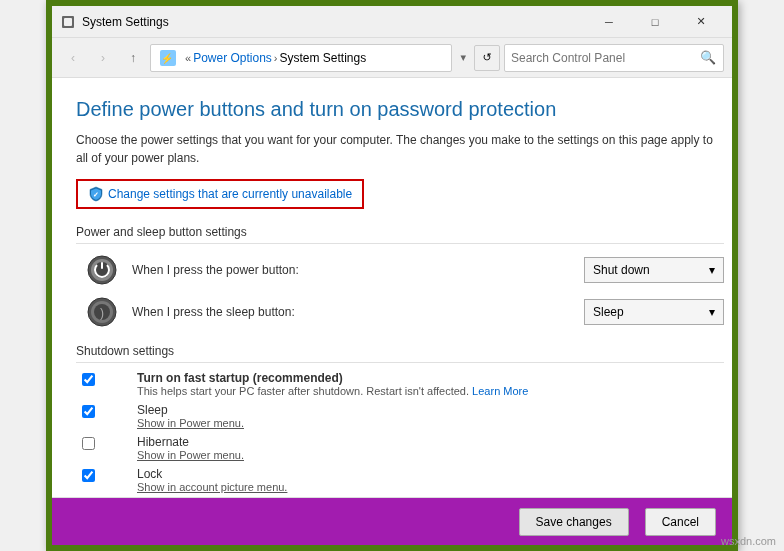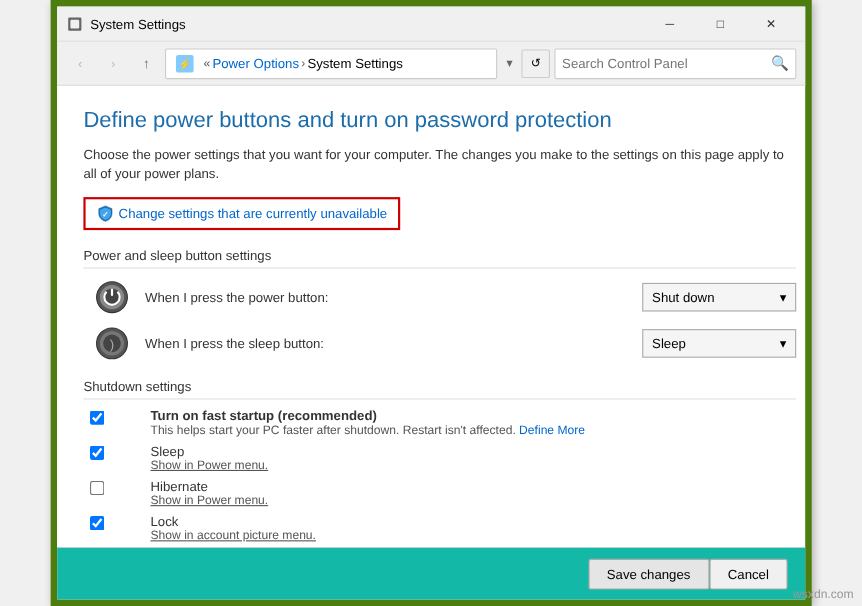--- a/index.html
+++ b/index.html
@@ -264,27 +264,27 @@
     }
     .normal-sub-label {
       font-size: 11px;
       color: #555;
       text-decoration: underline;
     }
 
     
     .footer {
       height: 48px;
-      background: #14b8a6;
+      background: #a21caf;
       border-top: 1px solid #ddd;
       display: flex;
       align-items: center;
       justify-content: flex-end;
       padding: 0 16px;
-      gap: 0;
+      gap: 16px;
     }
     .footer-btn {
       height: 28px;
       padding: 0 16px;
       border: 1px solid #aaa;
       background: #f0f0f0;
       font-size: 12px;
       cursor: pointer;
       border-radius: 2px;
     }
@@ -395,21 +395,21 @@
     
     <div class="shutdown-section">
       <div class="shutdown-title">Shutdown settings</div>
 
       <div class="checkbox-row">
         <input type="checkbox" id="fastStartup" checked="" style="">
         <div class="checkbox-label-group">
           <label for="fastStartup" class="checkbox-main-label">Turn on fast startup (recommended)</label>
           <span class="checkbox-sub-label">
             <span>This helps start your PC faster after shutdown. Restart isn't affected.</span>
-            <a href="#">Define More</a>
+            <a href="#">Learn More</a>
           </span>
         </div>
       </div>
 
       <div class="checkbox-row">
         <input type="checkbox" id="sleepCheck" checked="" style="">
         <div class="checkbox-label-group">
           <label for="sleepCheck" class="normal-label">Sleep</label>
           <span class="normal-sub-label">Show in Power menu.</span>
         </div>

